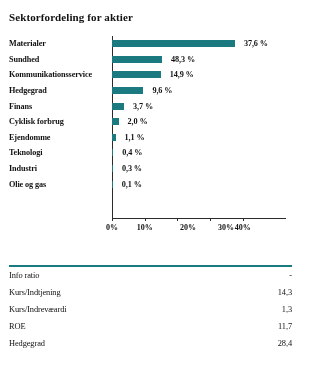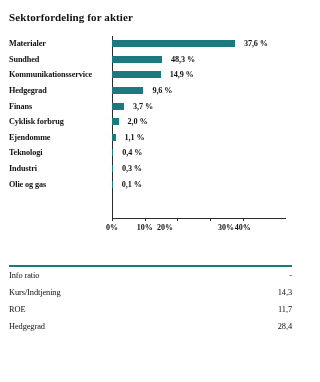--- a/index.html
+++ b/index.html
@@ -158,21 +158,21 @@
     </div>
 
   <div id="axis">
     <div id="axis-line-h"></div>
 
   <div class="tick" style="left: 112px;"></div>
       <div class="tick-label" style="left: 112px;">0%</div>
       <div class="tick" style="left: 144.7px;"></div>
       <div class="tick-label" style="left: 144.7px;">10%</div>
       <div class="tick" style="left: 177.4px;"></div>
-      <div class="tick-label" style="left: 165px; text-align: right;">20%</div>
+      <div class="tick-label" style="left: 188px; text-align: right;">20%</div>
       <div class="tick" style="left: 210.1px;"></div>
       <div class="tick-label" style="left: 226px;">30%</div>
       <div class="tick" style="left: 242.8px;"></div>
       <div class="tick-label" style="left: 242.8px;">40%</div>
     </div>
 
 </div>
 
 <div id="table-section">
   <div id="table-rule"></div>
@@ -180,20 +180,24 @@
     <tbody id="kpi-body">
         <tr>
           <td class="kpi-label">Info ratio</td>
           <td class="kpi-value">-</td>
         </tr>
         <tr>
           <td class="kpi-label">Kurs/Indtjening</td>
           <td class="kpi-value">14,3</td>
         </tr>
         <tr>
+          <td class="kpi-label">Kurs/Indrevæardi</td>
+          <td class="kpi-value">1,3</td>
+        </tr>
+        <tr>
           <td class="kpi-label">ROE</td>
           <td class="kpi-value">11,7</td>
         </tr>
         <tr>
           <td class="kpi-label">Hedgegrad</td>
           <td class="kpi-value">28,4</td>
         </tr>
       </tbody>
   </table>
 </div>

